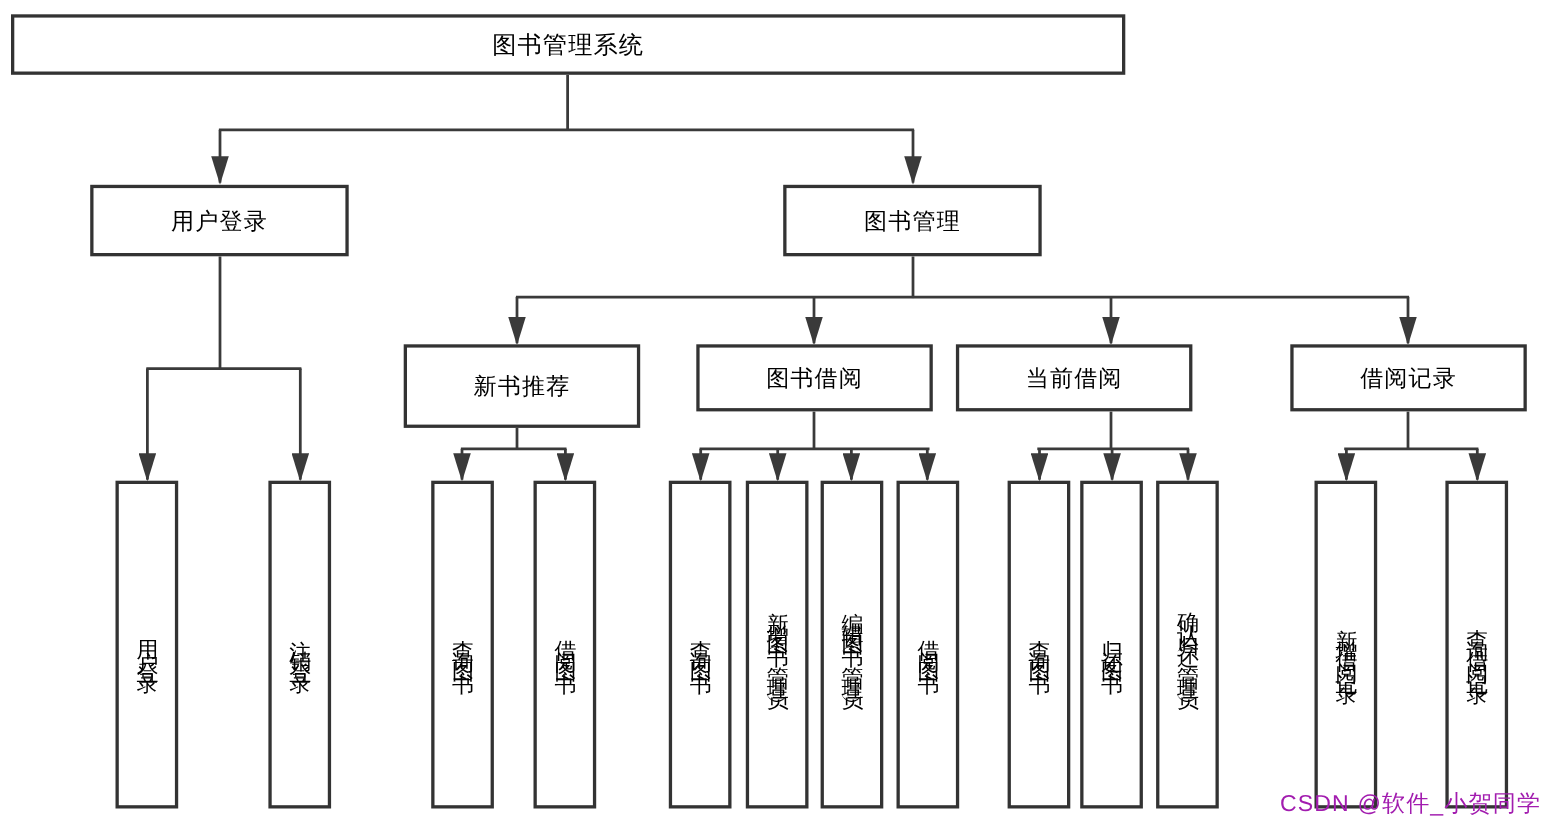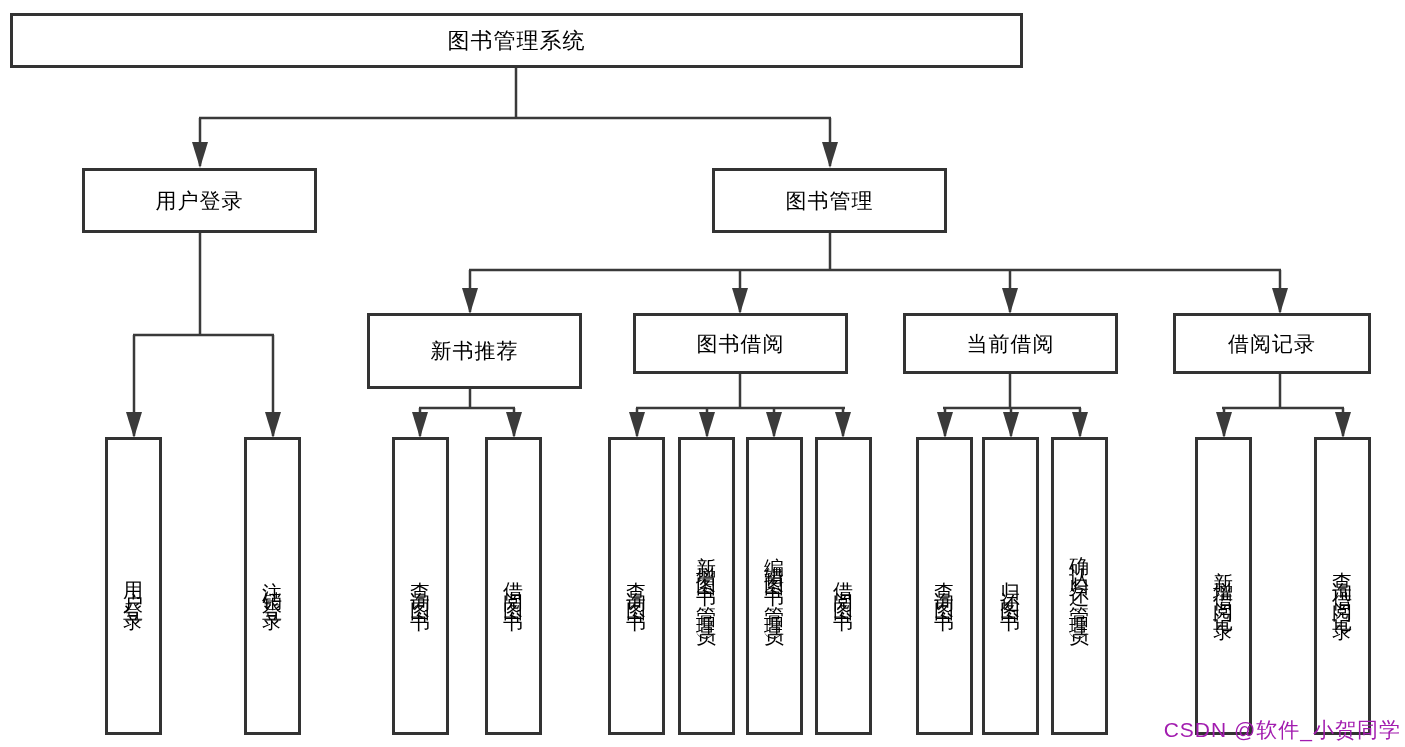--- a/index.html
+++ b/index.html
@@ -122,24 +122,24 @@
   <div class="node hnode" style="left:712px; top:168px; width:235px; height:65px;align-items:center;">
     <span class="lbl">图书管理</span>
   </div>
 
   <div class="node hnode" style="left:367px; top:313px; width:215px; height:76px;">
     <span class="lbl">新书推荐</span>
   </div>
   <div class="node hnode" style="left:633px; top:313px; width:215px; height:61px;">
     <span class="lbl">图书借阅</span>
   </div>
-  <div class="node hnode" style="left:903px; top:313px; width:215px; height:61px;">
+  <div class="node hnode" style="left:869px; top:313px; width:215px; height:61px;">
     <span class="lbl">当前借阅</span>
   </div>
-  <div class="node hnode" style="left:1173px; top:313px; width:198px; height:61px;">
+  <div class="node hnode" style="left:1173px; top:313px; width:215px; height:61px;">
     <span class="lbl">借阅记录</span>
   </div>
 
   <div class="node vnode" style="left:105px; top:437px; width:57px; height:298px;">
     <span class="lbl">用户登录</span>
   </div>
   <div class="node vnode" style="left:244px; top:437px; width:57px; height:298px;">
     <span class="lbl">注销登录</span>
   </div>
 

